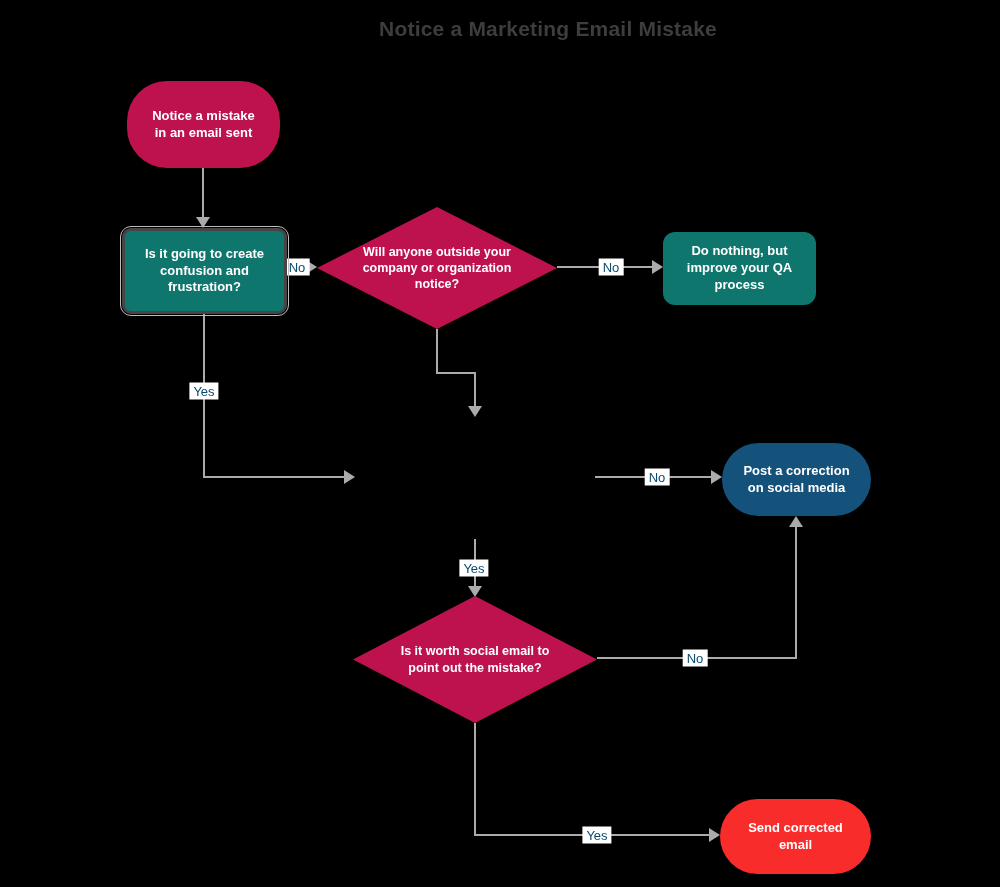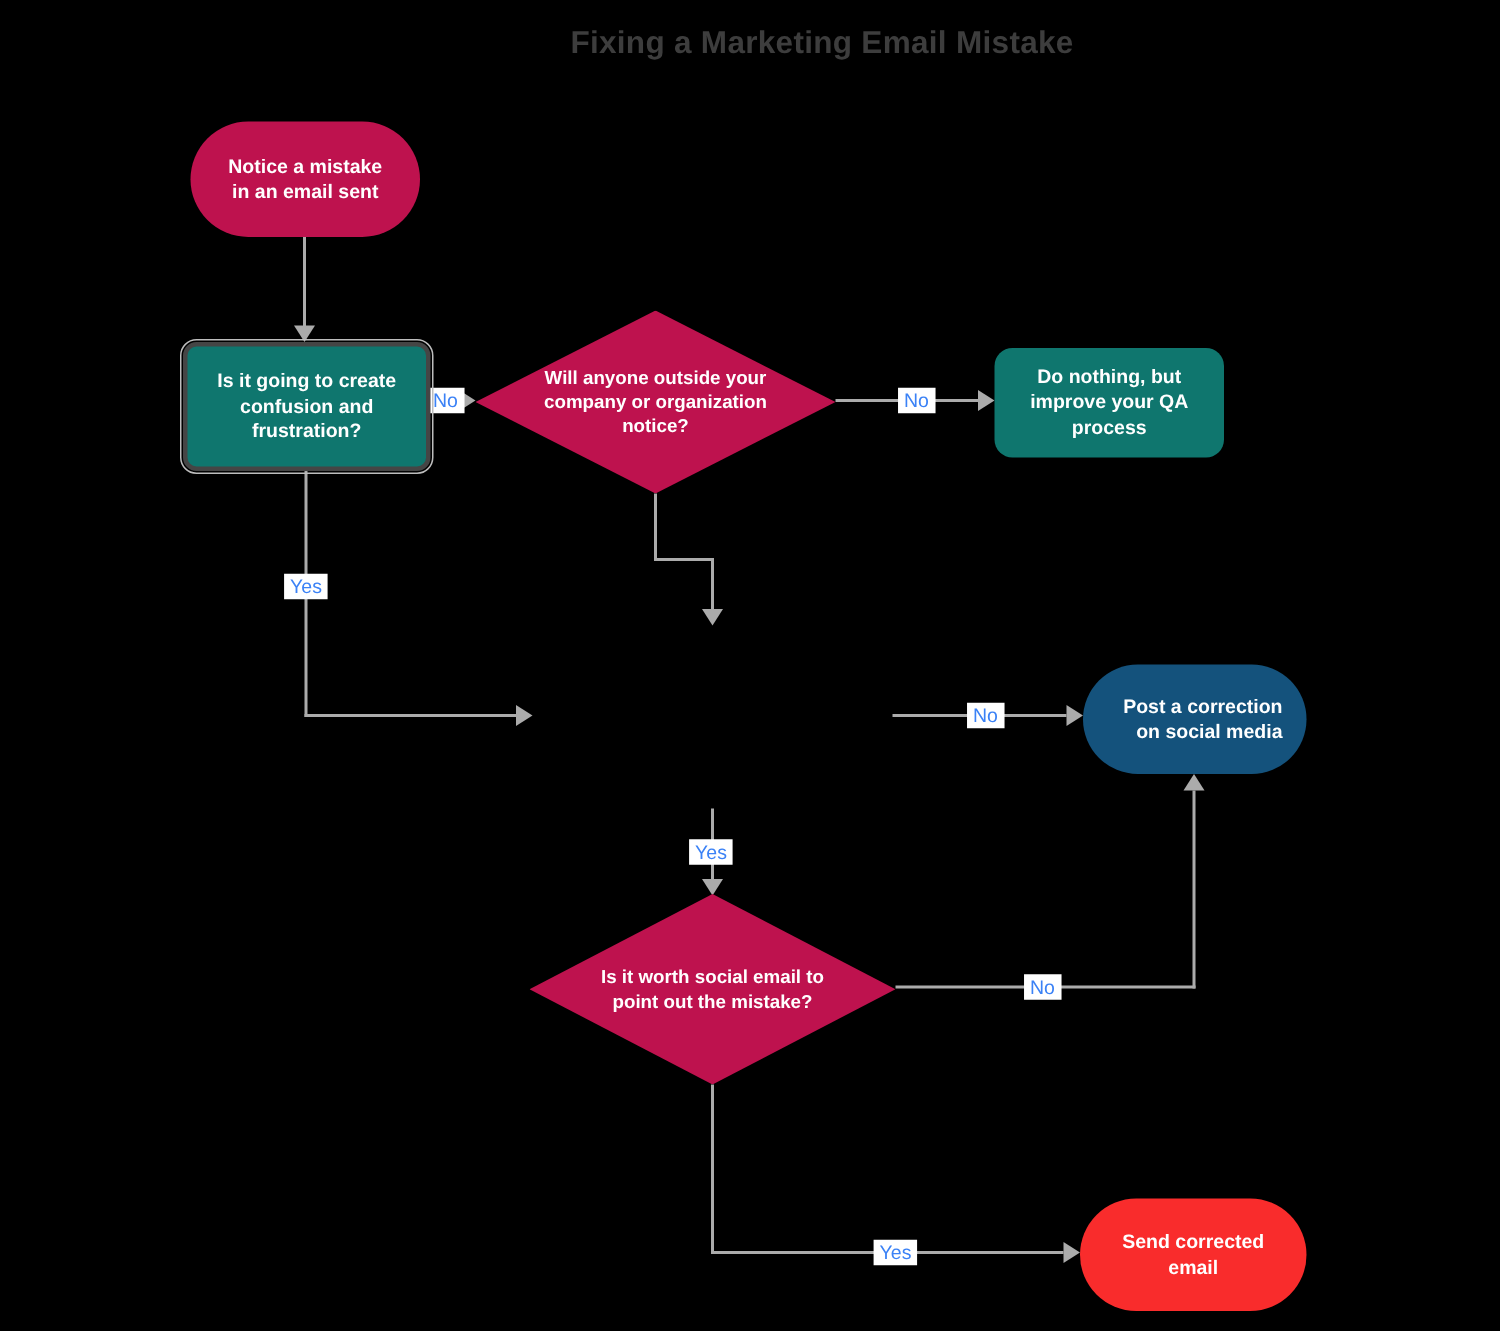--- a/index.html
+++ b/index.html
@@ -29,21 +29,21 @@
     align-items: center;
     justify-content: center;
     text-align: center;
     color: #FFFFFF;
     font-weight: bold;
     font-size: 13px;
     line-height: 1.3;
   }
   .fill-crimson  { background: #BE124E; }
   .fill-teal     { background: #0f766e; }
-  .fill-darkblue { background: #14527C; text-align: right; }
+  .fill-darkblue { background: #14527C; }
   .fill-red      { background: #F92C2C; }
 
   .stadium { border-radius: 40px; }
   .rounded { border-radius: 12px; }
   .selected-rect {
     border: 3px solid #454545;
     outline: 1px solid #BDBDBD;
     outline-offset: 1px;
     border-radius: 9px;
   }
@@ -71,32 +71,32 @@
   .arrow-up {
     border-left: 7px solid transparent;
     border-right: 7px solid transparent;
     border-bottom: 11px solid #ABABAB;
   }
 
   .edge-label {
     position: absolute;
     transform: translate(-50%, -50%);
     background: #FFFFFF;
-    color: #3b82f6;
+    color: #0c4a6e;
     font-size: 13px;
     padding: 1px 4px;
     white-space: nowrap;
   }
 </style>
 </head>
 <body>
 
 <div class="canvas">
 
-  <div class="title">Fixing a Marketing Email Mistake</div>
+  <div class="title">Notice a Marketing Email Mistake</div>
 
   <div class="line v" style="left:202px;top:157px;height:61px"></div>
   <div class="arrow arrow-down" style="left:196px;top:217px"></div>
 
   <div class="line h" style="left:287px;top:266px;width:20px"></div>
   <div class="arrow arrow-right" style="left:306px;top:260px"></div>
   <div class="edge-label" style="left:297px;top:267px">No</div>
 
   <div class="line h" style="left:557px;top:266px;width:95px"></div>
   <div class="arrow arrow-right" style="left:652px;top:260px"></div>
@@ -123,21 +123,21 @@
   <div class="line h" style="left:597px;top:657px;width:200px"></div>
   <div class="line v" style="left:795px;top:527px;height:132px"></div>
   <div class="arrow arrow-up" style="left:789px;top:516px"></div>
   <div class="edge-label" style="left:695px;top:658px">No</div>
 
   <div class="line v" style="left:474px;top:723px;height:113px"></div>
   <div class="line h" style="left:474px;top:834px;width:235px"></div>
   <div class="arrow arrow-right" style="left:709px;top:828px"></div>
   <div class="edge-label" style="left:597px;top:835px">Yes</div>
 
-  <div class="node stadium fill-crimson" style="left:127px;top:81px;width:153px;height:77px;padding:0 18px">
+  <div class="node stadium fill-crimson" style="left:127px;top:81px;width:153px;height:87px;padding:0 18px">
     <span>Notice a mistake in an email sent</span>
   </div>
 
   <div class="node selected-rect fill-teal" style="left:122px;top:228px;width:165px;height:86px;padding:0 8px">
     <span>Is it going to create confusion and frustration?</span>
   </div>
 
   <div class="node diamond fill-crimson" style="left:317px;top:207px;width:240px;height:122px">
     <span>Will anyone outside your company or organization notice?</span>
   </div>

